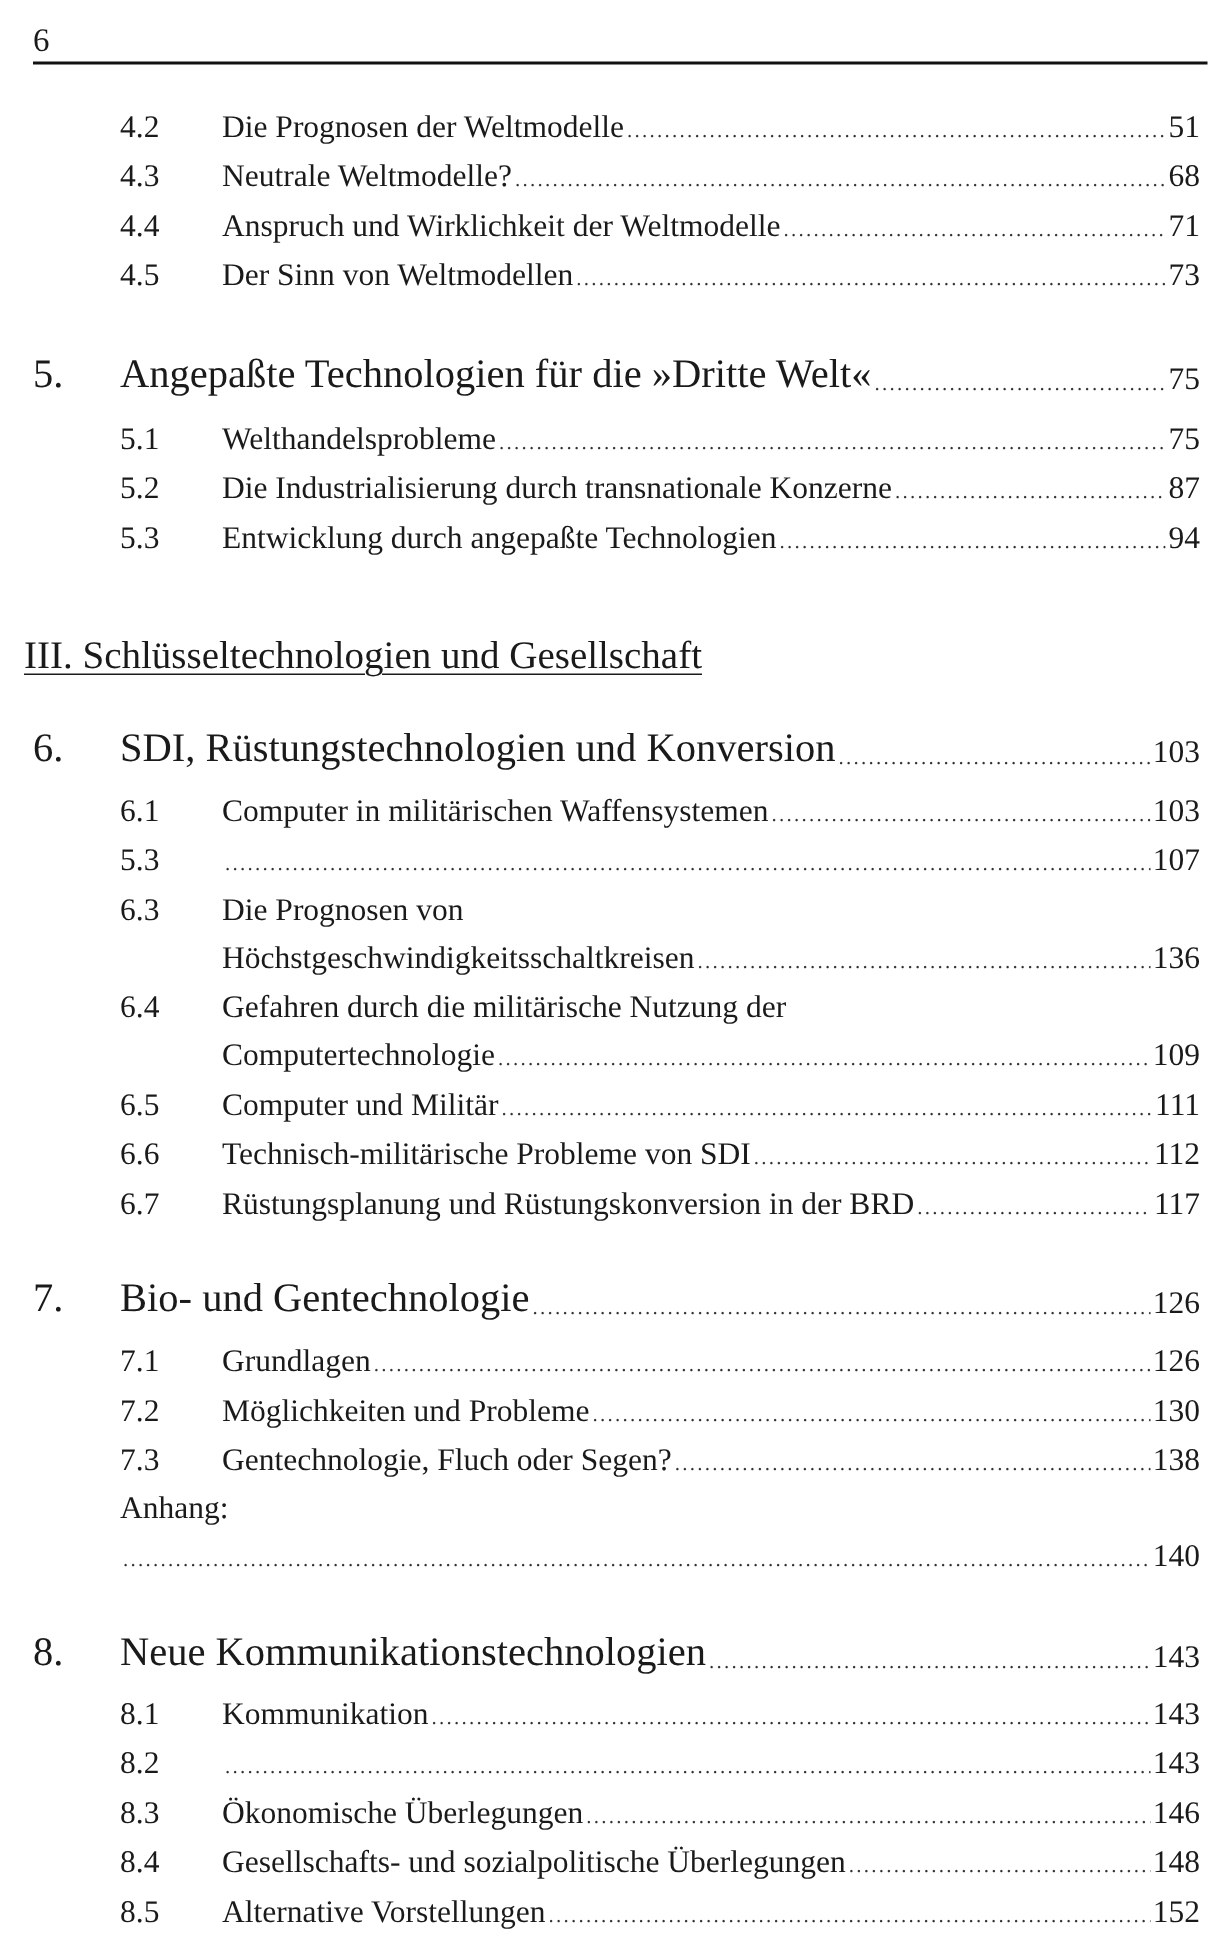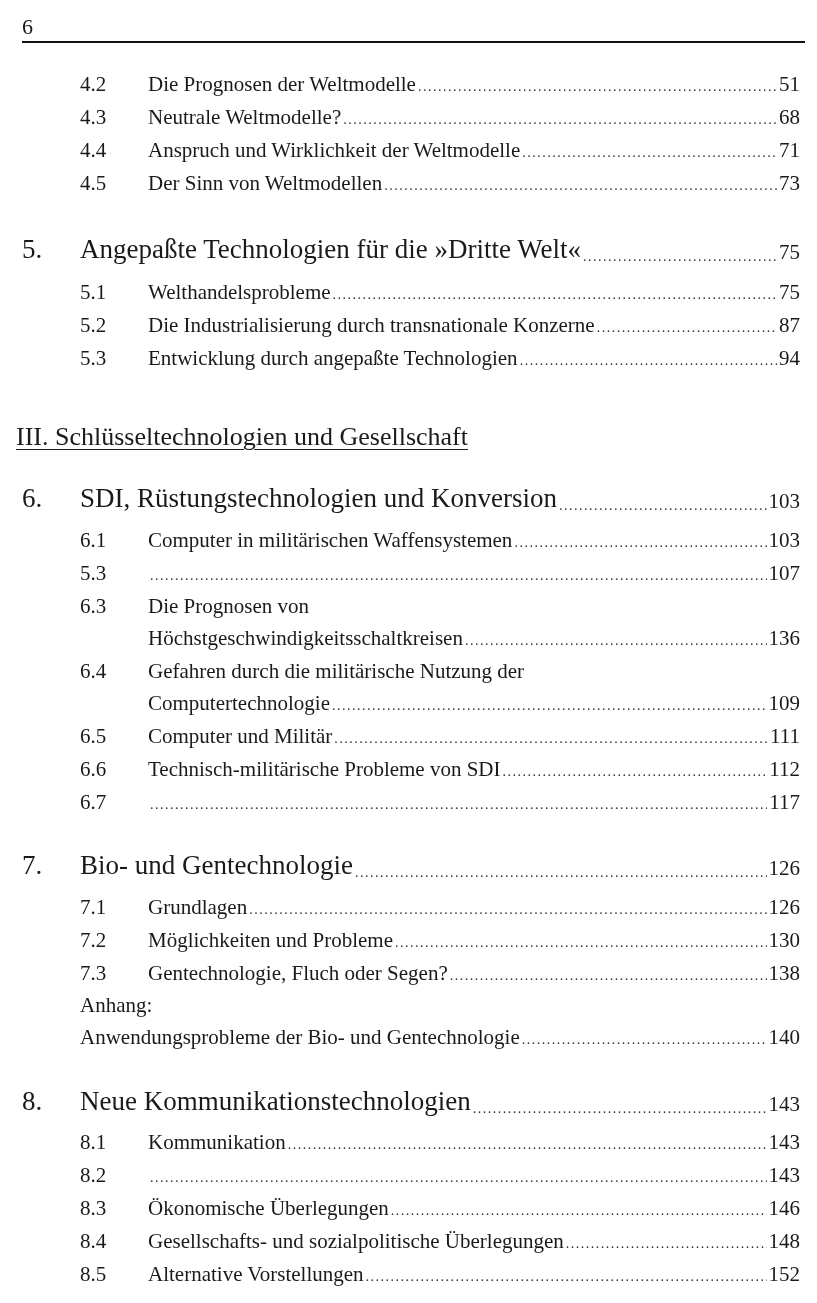--- a/index.html
+++ b/index.html
@@ -156,20 +156,21 @@
   <span class="num">6.6</span>
   <span class="title-wrap">
       <span class="title">Technisch-militärische Probleme von SDI</span>
       <span class="lead"></span>
       <span class="pg">112</span>
     </span>
 </div>
 <div class="row sub" style="top:790px">
   <span class="num">6.7</span>
   <span class="title-wrap">
+      <span class="title">Rüstungsplanung und Rüstungskonversion in der BRD</span>
       <span class="lead"></span>
       <span class="pg">117</span>
     </span>
 </div>
 
 <div class="row ch" style="top:850px">
   <span class="num">7.</span>
   <span class="title-wrap">
       <span class="title">Bio- und Gentechnologie</span>
       <span class="lead"></span>
@@ -198,21 +199,20 @@
       <span class="title">Gentechnologie, Fluch oder Segen?</span>
       <span class="lead"></span>
       <span class="pg">138</span>
     </span>
 </div>
 <div class="row sub" style="top:993px">
   <span class="plain" style="left:80px">Anhang:</span>
 </div>
 <div class="row sub anh" style="top:1025px">
   <span class="title-wrap">
-      <span class="title">Anwendungsprobleme der Bio- und Gentechnologie</span>
       <span class="lead"></span>
       <span class="pg">140</span>
     </span>
 </div>
 
 <div class="row ch" style="top:1086px">
   <span class="num">8.</span>
   <span class="title-wrap">
       <span class="title">Neue Kommunikationstechnologien</span>
       <span class="lead"></span>

